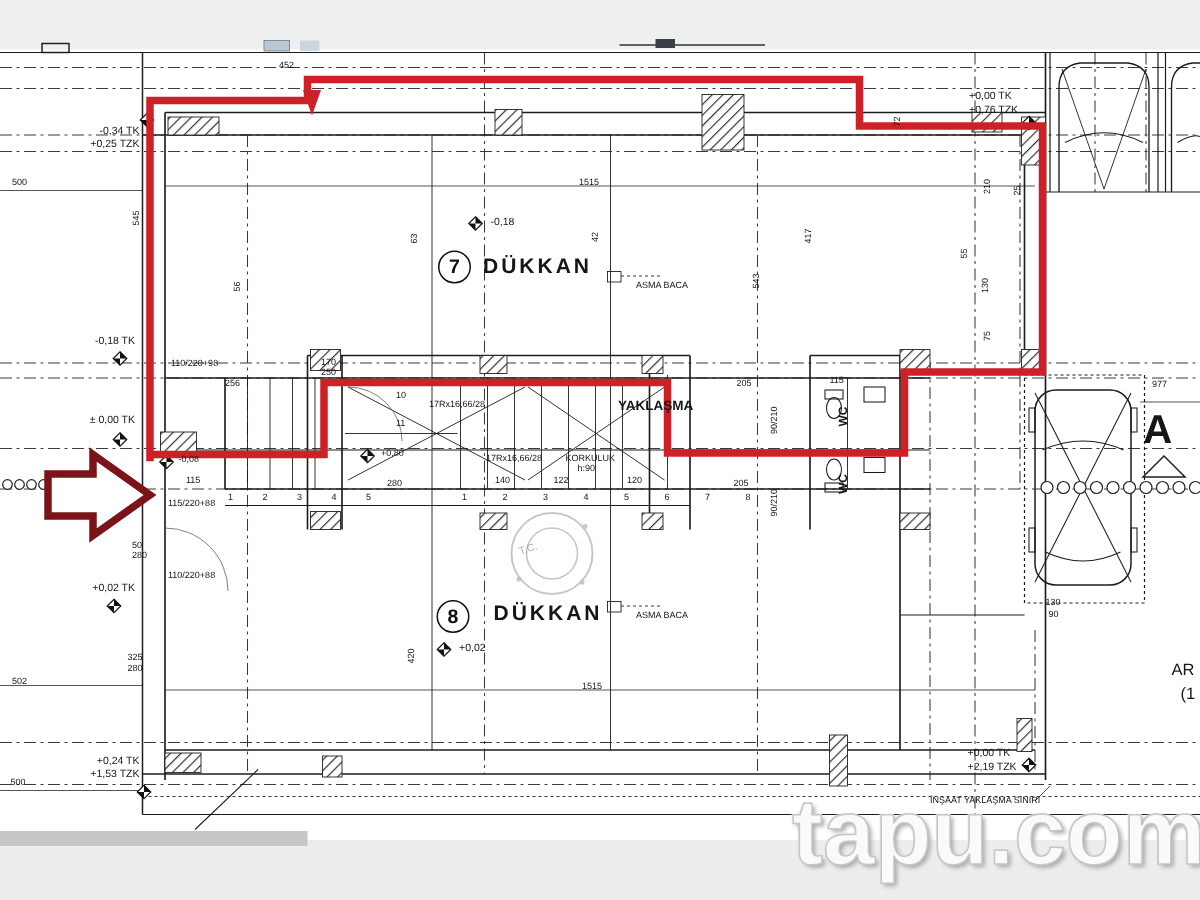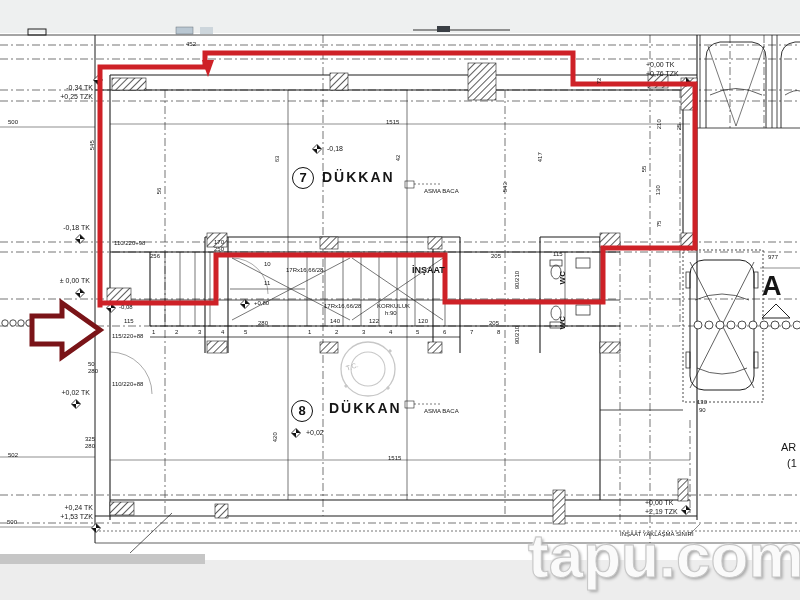--- a/index.html
+++ b/index.html
@@ -259,21 +259,21 @@
 
 <span class="lbl" style="left:327px;top:145px;font-size:7px">-0,18</span>
 <span class="lbl" style="left:119px;top:304px">-0,08</span>
 <span class="lbl" style="left:254px;top:300px">+0,80</span>
 <span class="lbl" style="left:306px;top:429px;font-size:7px">+0,02</span>
 
 <span class="circ" style="left:292px;top:167px">7</span>
 <span class="lbl roomlbl" style="left:322px;top:170px">DÜKKAN</span>
 <span class="circ" style="left:291px;top:400px">8</span>
 <span class="lbl roomlbl" style="left:329px;top:401px">DÜKKAN</span>
-<span class="lbl" style="left:412px;top:266px;font-size:9px;font-weight:bold">İNŞAAT</span>
+<span class="lbl" style="left:412px;top:266px;font-size:9px;font-weight:bold">YAKLAŞMA</span>
 <span class="lbl rot" style="left:567px;top:276px;font-size:8px;font-weight:bold">WC</span>
 <span class="lbl rot" style="left:567px;top:321px;font-size:8px;font-weight:bold">WC</span>
 <span class="lbl" style="left:424px;top:188px;font-size:6px">ASMA BACA</span>
 <span class="lbl" style="left:424px;top:408px;font-size:6px">ASMA BACA</span>
 
 <span class="lbl" style="left:286px;top:267px">17Rx16,66/28</span>
 <span class="lbl" style="left:324px;top:303px">17Rx16,66/28</span>
 <span class="lbl" style="left:377px;top:303px">KORKULUK</span>
 <span class="lbl" style="left:385px;top:310px">h:90</span>
 <span class="lbl" style="left:152px;top:329px;letter-spacing:9px">1 2 3 4 5</span>

